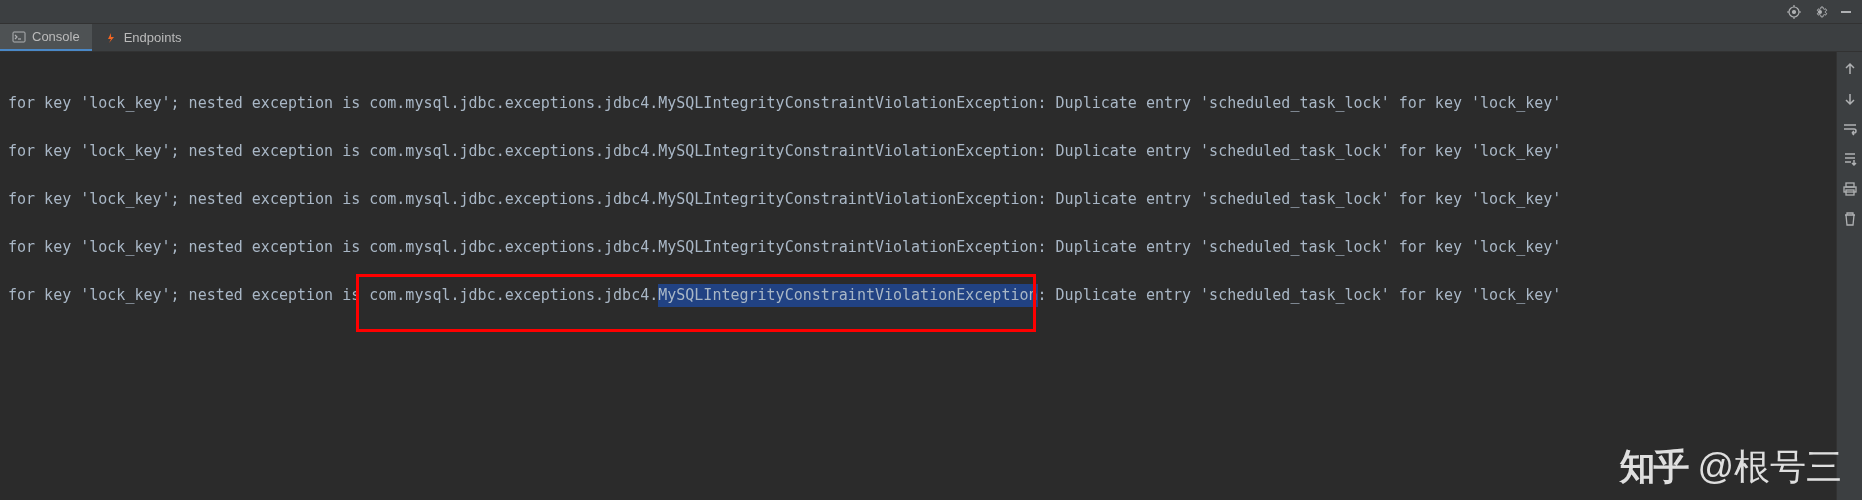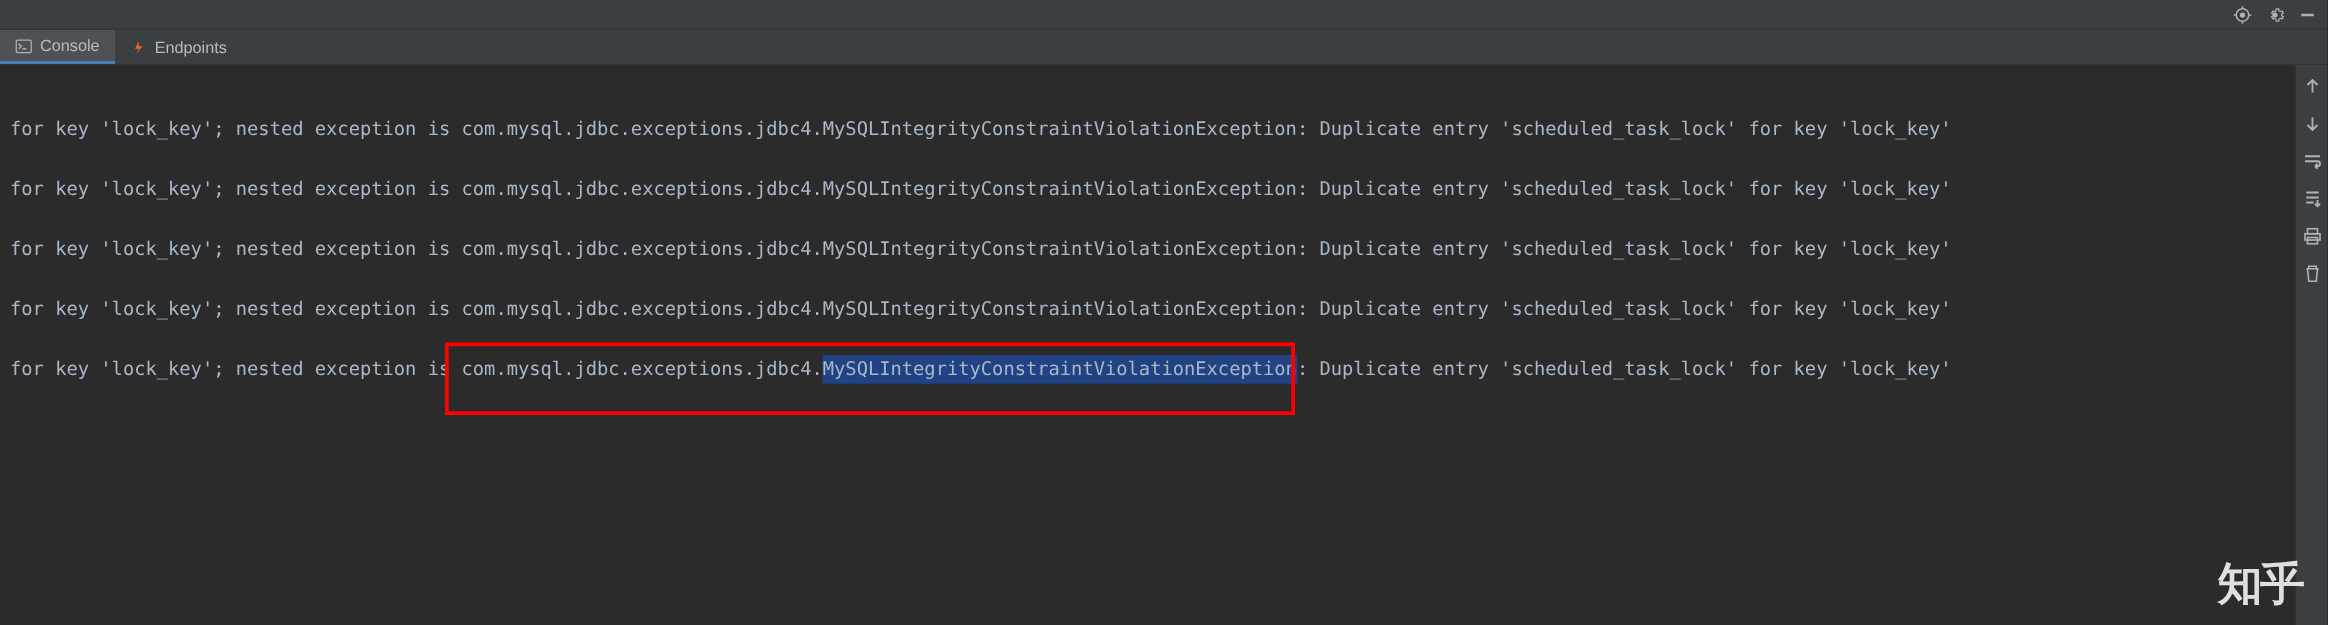--- a/index.html
+++ b/index.html
@@ -223,13 +223,14 @@
     <span class="tool-icon">
       <svg viewBox="0 0 16 16" width="16" height="16" fill="none" stroke="currentColor" stroke-width="1.3">
         <path d="M3 4h10M5 4V2h6v2M4 4l1 10h6l1-10"></path>
       </svg>
     </span>
   </div>
 </div>
 
 <div class="watermark">
   <span class="watermark-logo">知乎</span>
+  <span>@根号三</span>
 </div>
 
 </body></html>

